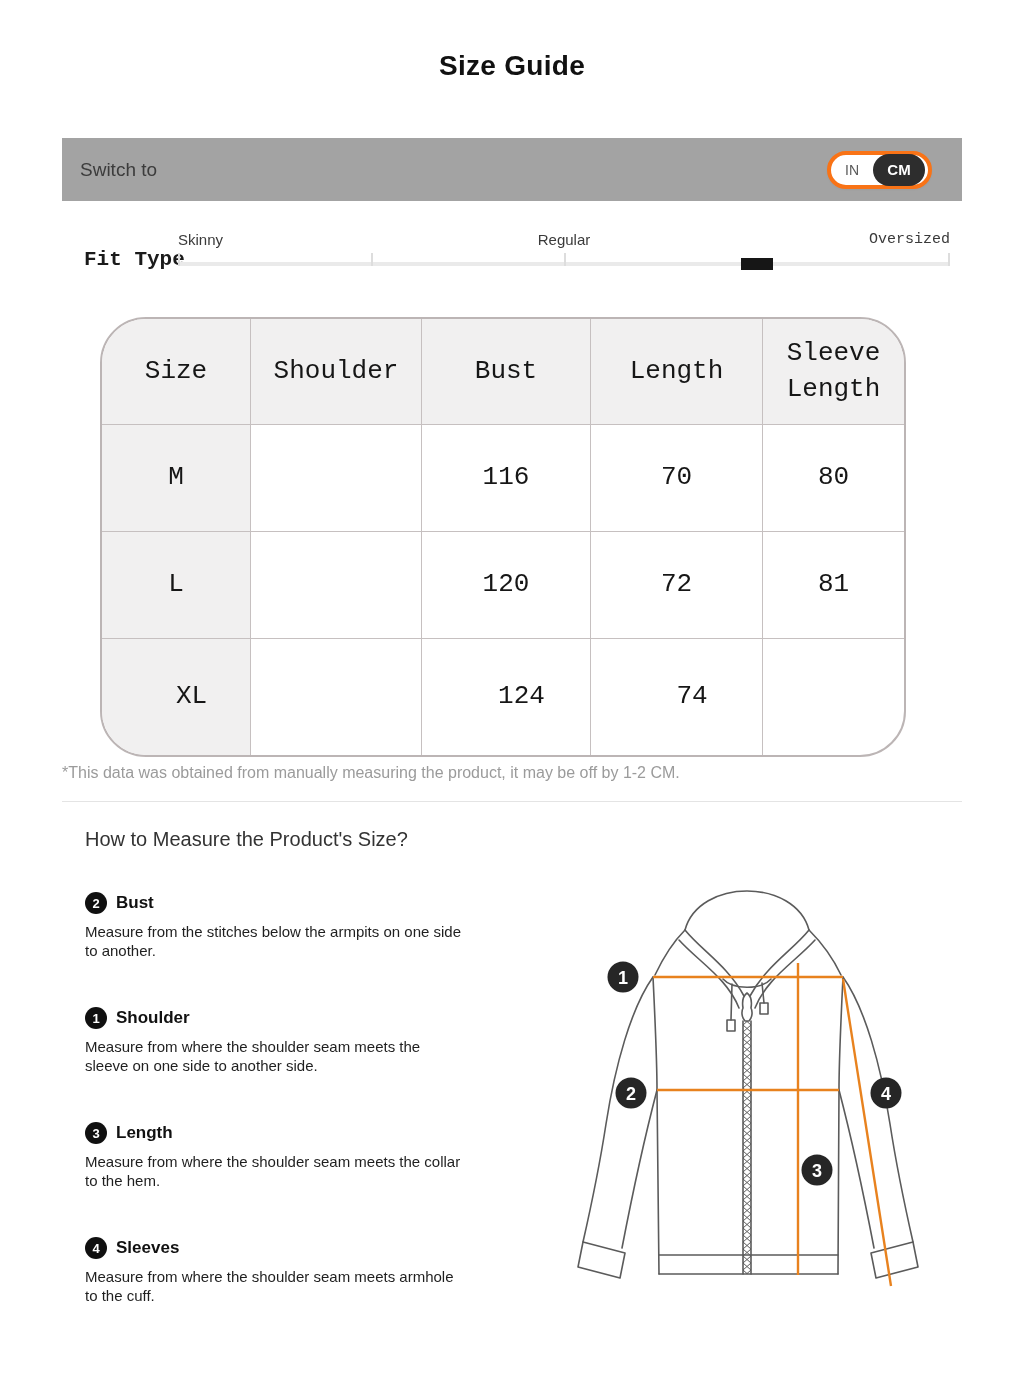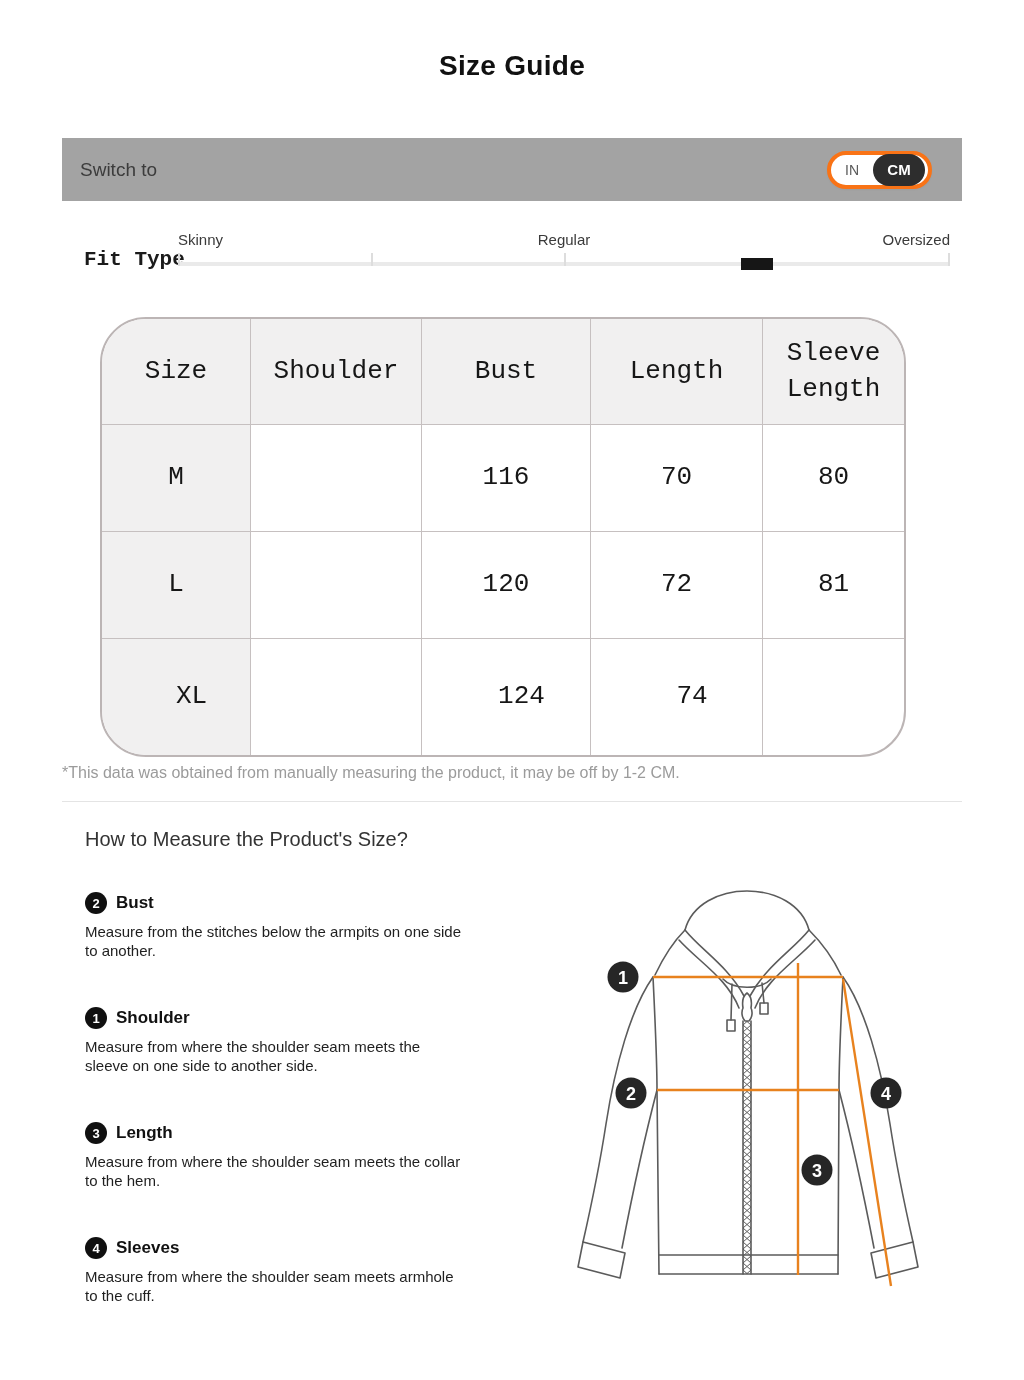--- a/index.html
+++ b/index.html
@@ -28,21 +28,21 @@
   .unit-cm{
     width:52px;height:32px;background:#2d2d2d;border-radius:16px;color:#fff;
     font-size:15px;font-weight:bold;display:flex;align-items:center;justify-content:center;
   }
   
   .fit-label{position:absolute;left:84px;top:248px;font-size:21px;font-weight:bold;color:#1b1b1b;font-family:Liberation Mono, monospace;}
   .fit-slider{position:absolute;left:178px;top:231px;width:772px;}
   .fit-labels{position:relative;height:22px;font-size:15px;color:#3a3a3a;}
   .fit-opt-left{position:absolute;left:0;top:0;}
   .fit-opt-center{position:absolute;left:50%;top:0;transform:translateX(-50%);}
-  .fit-opt-right{position:absolute;right:0;top:0;}
+  .fit-opt-right{position:absolute;right:0;top:0;font-family:Liberation Mono, monospace;}
   .fit-track{position:relative;margin-top:9px;height:4px;background:#eaeaea;}
   .fit-tick{position:absolute;top:-9px;width:2px;height:13px;background:#dddddd;}
   .fit-tick.t0{left:0;}
   .fit-tick.t25{left:25%;}
   .fit-tick.t50{left:50%;}
   .fit-tick.t100{right:0;}
   .fit-marker{
     position:absolute;top:-4px;width:32px;height:12px;background:#161616;
     transform:translateX(-50%);cursor:pointer;
   }

